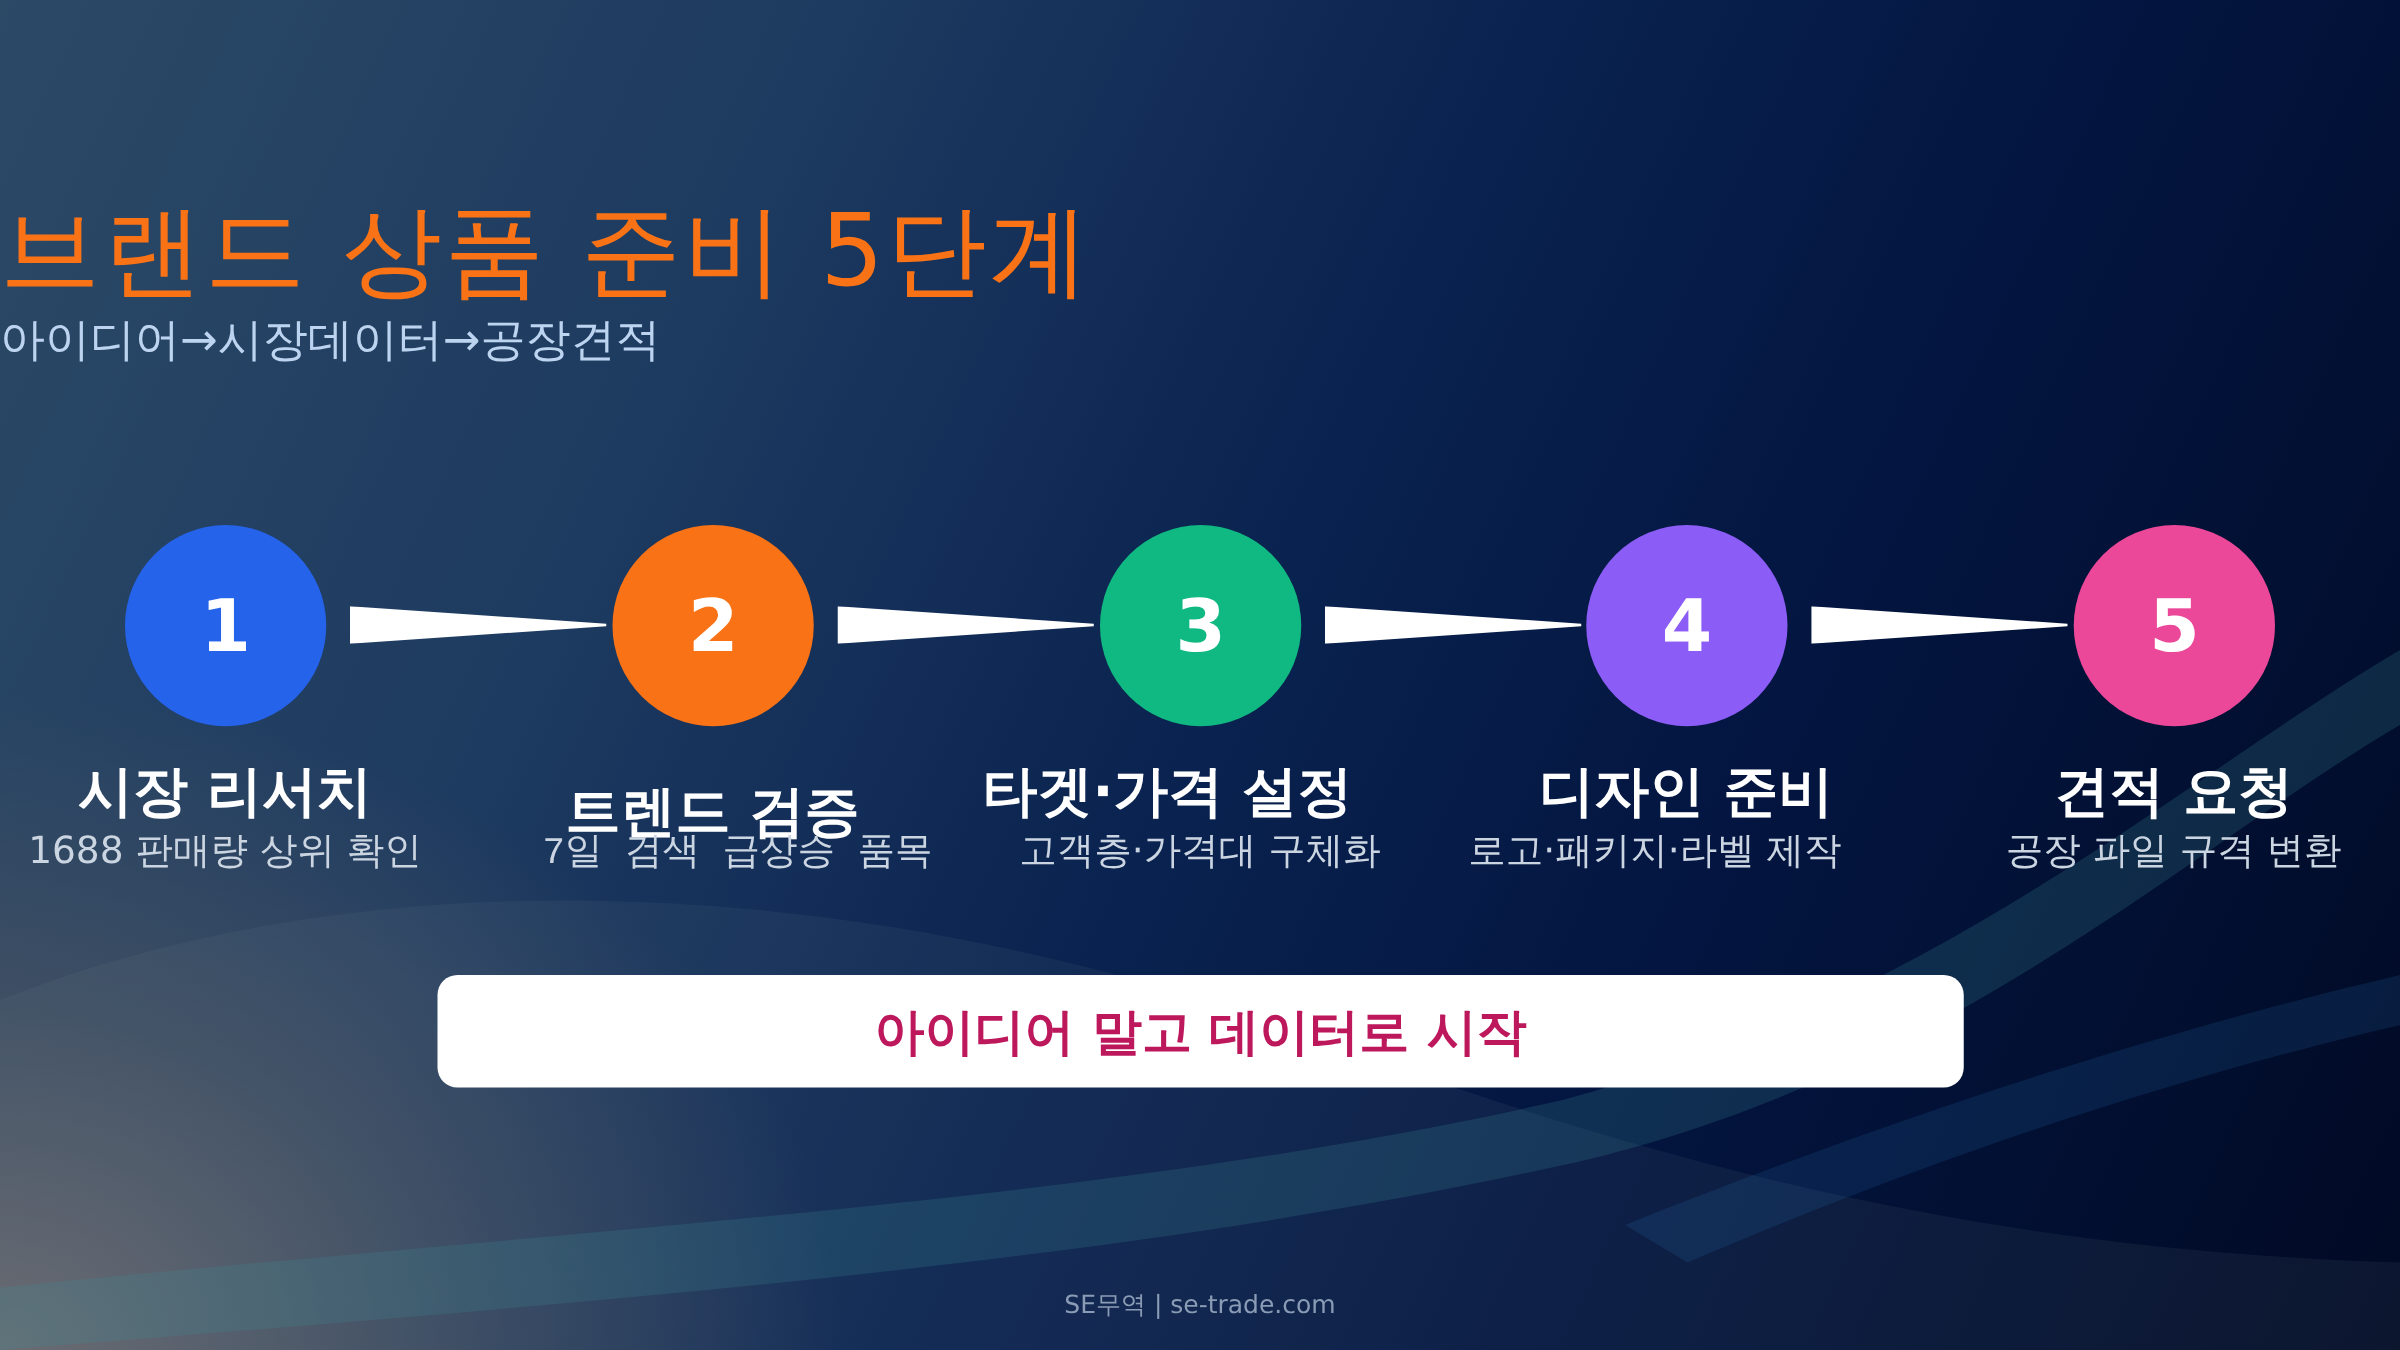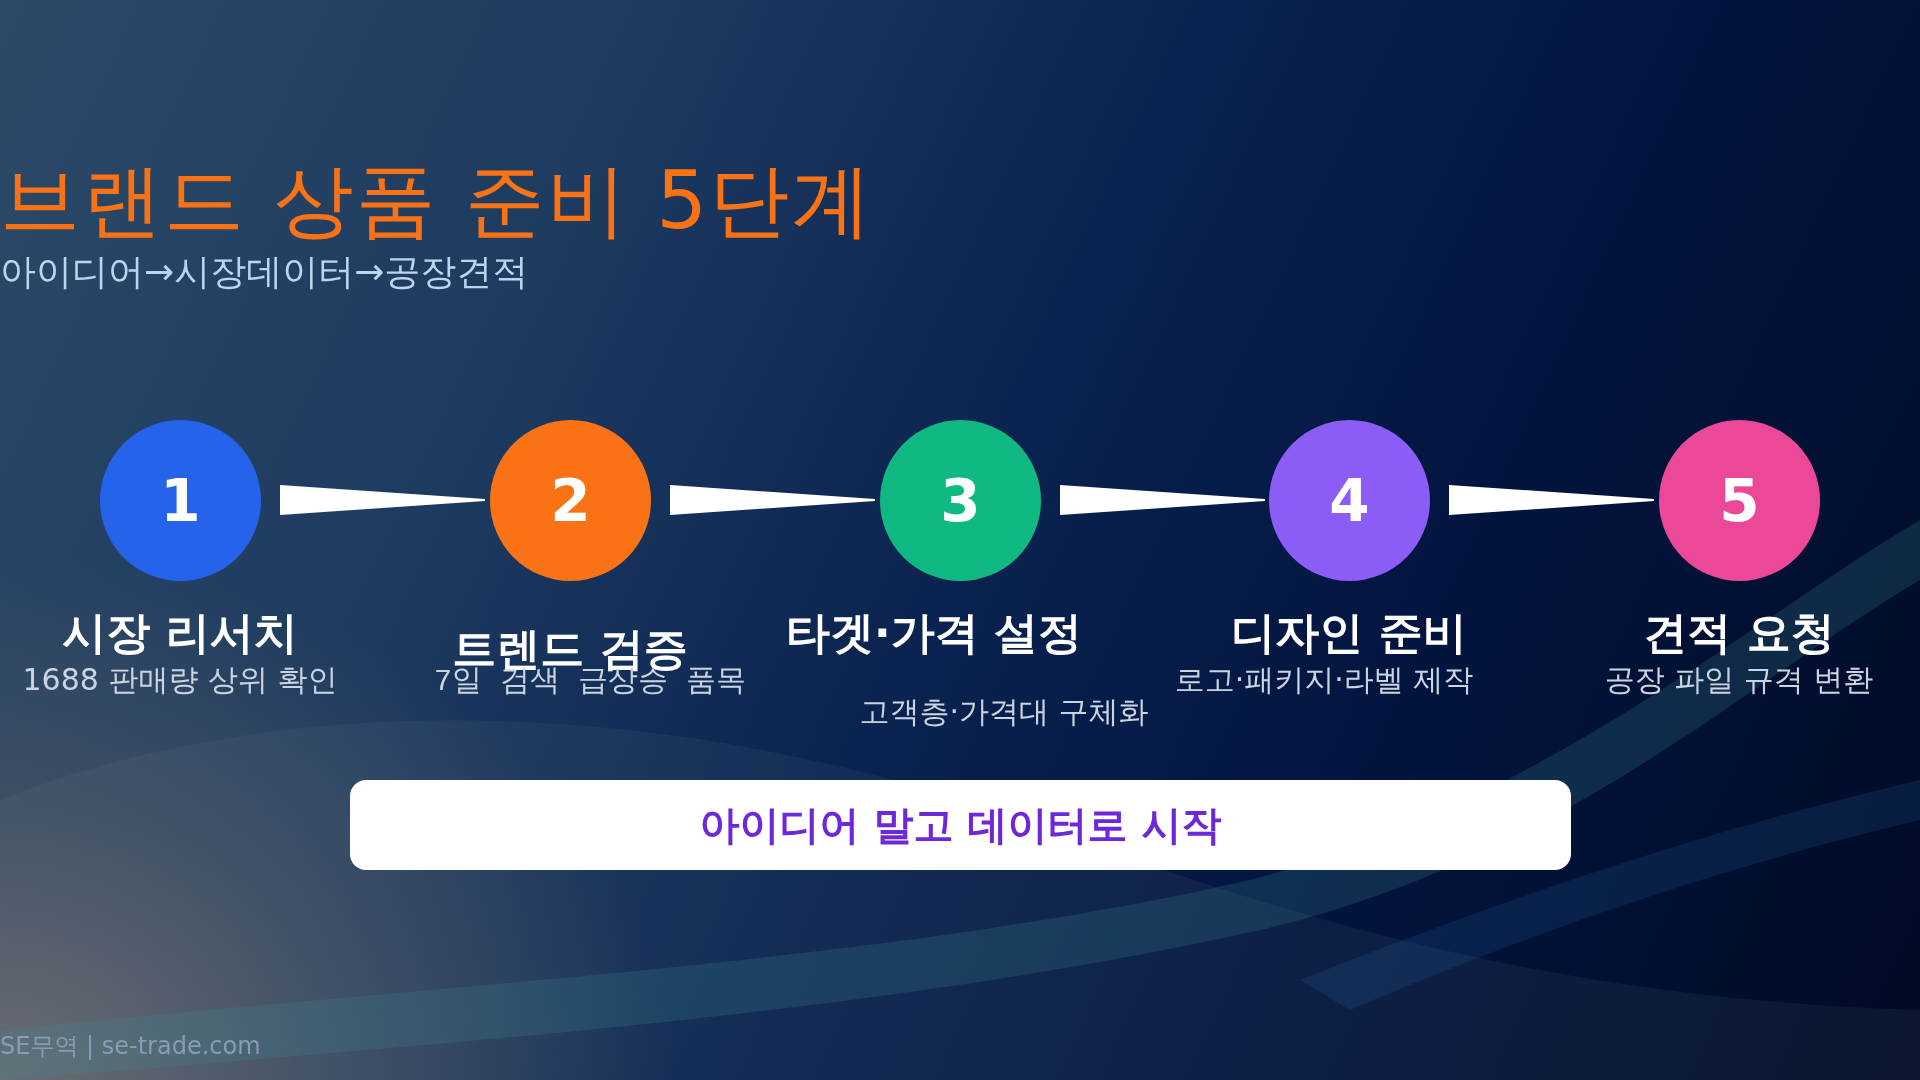--- a/index.html
+++ b/index.html
@@ -34,25 +34,25 @@
     color:#ffffff; font-weight:bold; font-size:44px;
   }
   .step-desc {
     position:absolute; width:420px; text-align:center; top:660px;
     color:#cbd5e1; font-size:30px;
   }
   .cta {
     position:absolute; left:350px; top:780px; width:1221px; height:90px;
     background:#ffffff; border-radius:16px;
     display:flex; align-items:center; justify-content:center;
-    color:#6d28d9; font-weight:bold; font-size:40px;
+    color:#be185d; font-weight:bold; font-size:40px;
   }
   .footer {
-    position:absolute; left:0; right:0; top:1030px; text-align:left;
-    color:#8a9bb5; font-size:24px;
+    position:absolute; left:0; right:0; top:1030px; text-align:center;
+    color:#8a9bb5; font-size:20px;
   }
 </style>
 </head>
 <body>
 
 <div class="bg"></div>
 <svg class="waves" width="1920" height="1080">
   <path d="M0,800 C300,680 700,700 1050,830 C1350,940 1600,1000 1920,1010 L1920,1080 L0,1080 Z" fill="rgba(120,140,150,0.10)"></path>
   <path d="M0,1030 C500,980 900,960 1250,880 C1550,800 1750,620 1920,520 L1920,580 C1750,680 1560,860 1260,930 C900,1010 500,1040 0,1080 Z" fill="rgba(60,140,150,0.22)"></path>
   <path d="M1300,980 C1550,880 1750,820 1920,780 L1920,820 C1750,860 1560,920 1350,1010 Z" fill="rgba(40,110,170,0.18)"></path>
@@ -91,21 +91,21 @@
   </svg>
 
 <div class="step-title" style="left:-30px;">시장 리서치</div>
 <div class="step-title" style="left:360px;margin-top:16px;">트렌드 검증</div>
 <div class="step-title" style="left:724px;">타겟·가격 설정</div>
 <div class="step-title" style="left:1139px;text-align:center;">디자인 준비</div>
 <div class="step-title" style="left:1529px;">견적 요청</div>
 
 <div class="step-desc" style="left:-30px;">1688 판매량 상위 확인</div>
 <div class="step-desc" style="left:380px;font-family:Liberation Mono, monospace;">7일 검색 급상승 품목</div>
-<div class="step-desc" style="left:794px;margin-top:32px;">고객층·가격대 구체화</div>
+<div class="step-desc" style="left:750px;">고객층·가격대 구체화</div>
 <div class="step-desc" style="left:1114px;">로고·패키지·라벨 제작</div>
 <div class="step-desc" style="left:1529px;">공장 파일 규격 변환</div>
 
 <div class="cta">
     <span>아이디어 말고 데이터로 시작</span>
   </div>
 
 <div class="footer">SE무역 | se-trade.com</div>
 
 </body></html>

